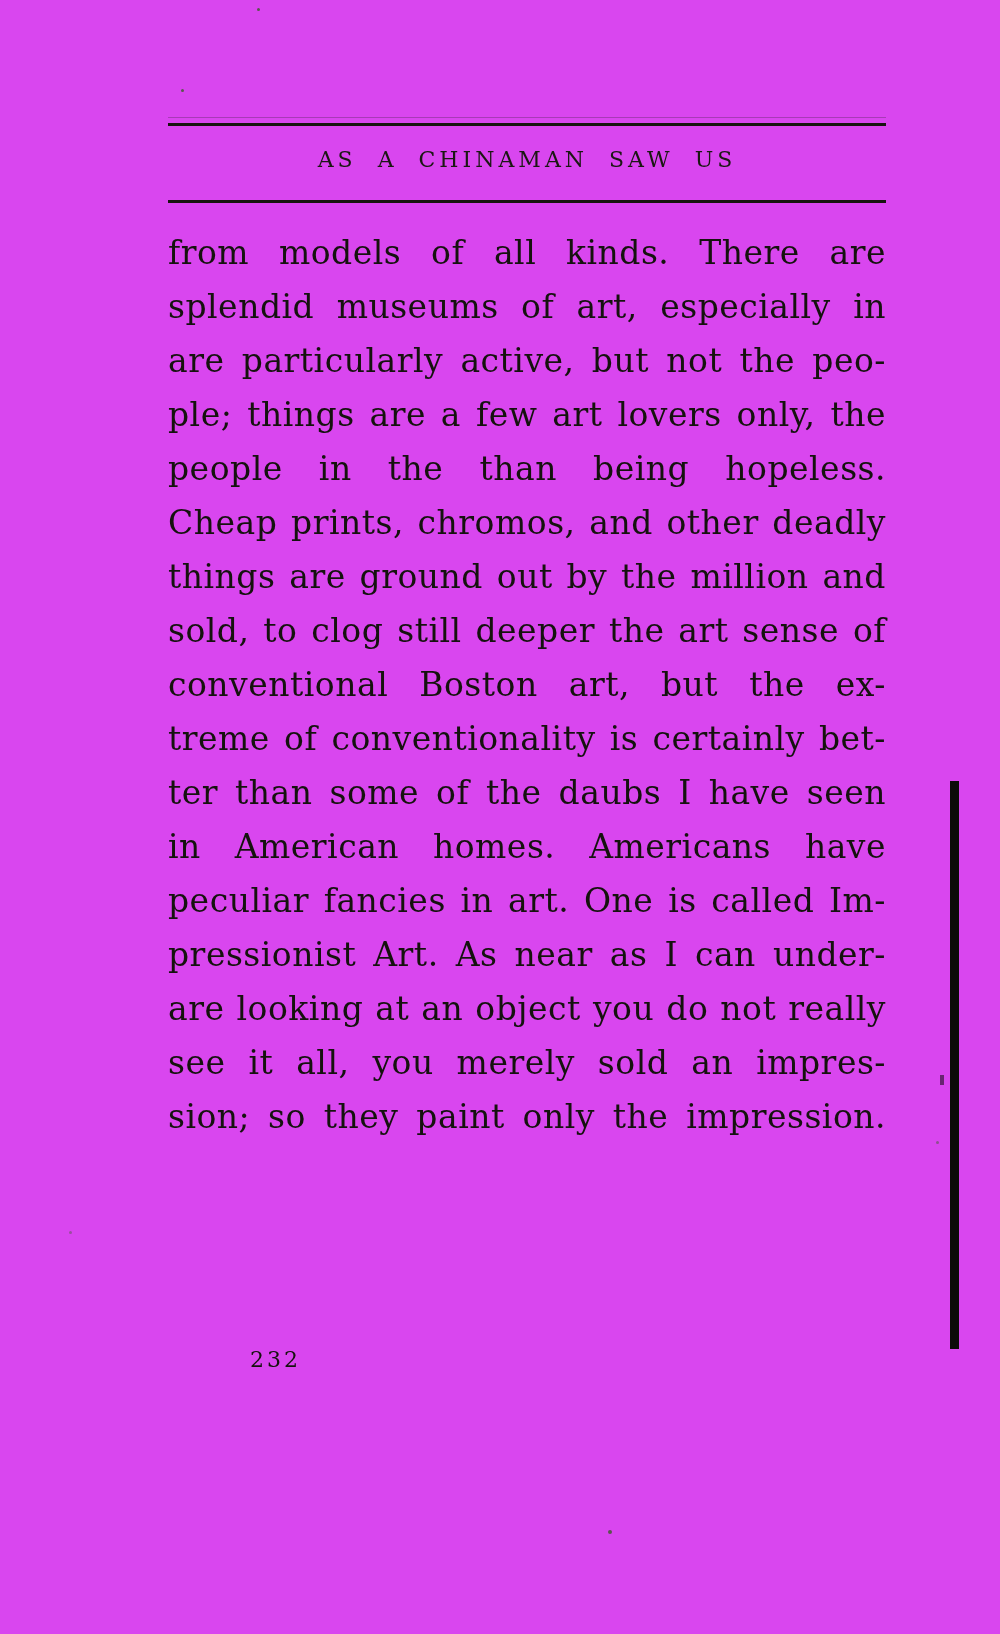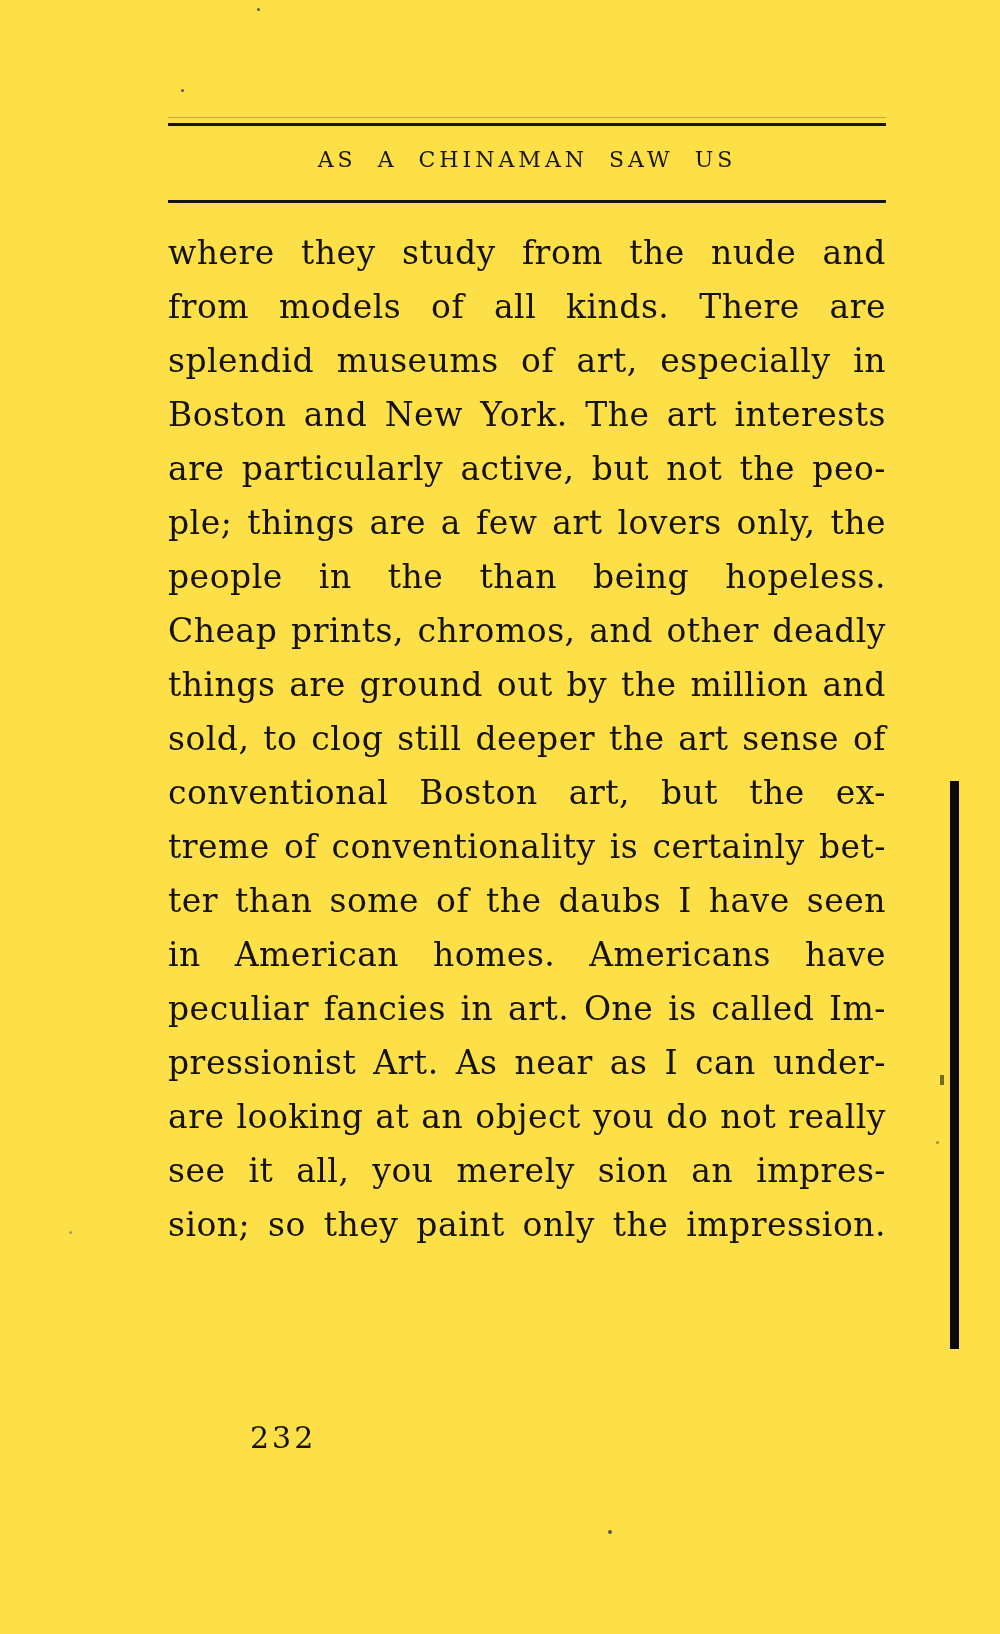--- a/index.html
+++ b/index.html
@@ -5,21 +5,21 @@
   html, body {
     margin: 0;
     padding: 0;
     background: #e8e8e4;
   }
   .page {
     position: relative;
     width: 1000px;
     height: 1634px;
     margin: 0 auto;
-    background: #fde047;
+    background: #d946ef;
     overflow: hidden;
     font-family: "DejaVu Serif", "Liberation Serif", serif;
     color: #161412;
   }
   .rule {
     position: absolute;
     left: 168px;
     width: 718px;
     height: 3px;
     background: #17140f;
@@ -58,22 +58,22 @@
     height: 54px;
     white-space: nowrap;
     text-align: justify;
     text-align-last: justify;
     letter-spacing: 0.5px;
     color: #15120e;
   }
   .page-number {
     position: absolute;
     left: 250px;
-    top: 1414px;
-    font-size: 30px;
+    top: 1336px;
+    font-size: 22px;
     letter-spacing: 3px;
     line-height: 48px;
     color: #15120e;
   }
   .scan-edge-bar {
     position: absolute;
     left: 950px;
     top: 781px;
     width: 9px;
     height: 568px;
@@ -104,38 +104,36 @@
 
 <div class="page">
 
   <div class="rule rule-top"></div>
 
   <div class="running-header">AS  A  CHINAMAN  SAW  US</div>
 
   <div class="rule rule-bottom"></div>
 
   <div class="body-block">
-    <div class="text-line">where they study from the nude and</div>
     <div class="text-line">from models of all kinds.  There are</div>
     <div class="text-line">splendid museums of art, especially in</div>
-    <div class="text-line">Boston and New York.  The art interests</div>
     <div class="text-line">are particularly active, but not the peo-</div>
     <div class="text-line">ple; things are a few art lovers only, the</div>
     <div class="text-line">people in the than being hopeless.</div>
     <div class="text-line">Cheap prints, chromos, and other deadly</div>
     <div class="text-line">things are ground out by the million and</div>
     <div class="text-line">sold, to clog still deeper the art sense of</div>
     <div class="text-line">conventional Boston art, but the ex-</div>
     <div class="text-line">treme of conventionality is certainly bet-</div>
     <div class="text-line">ter than some of the daubs I have seen</div>
     <div class="text-line">in American homes.  Americans have</div>
     <div class="text-line">peculiar fancies in art.  One is called Im-</div>
     <div class="text-line">pressionist Art.  As near as I can under-</div>
     <div class="text-line">are looking at an object you do not really</div>
-    <div class="text-line">see it all, you merely sion an impres-</div>
+    <div class="text-line">see it all, you merely sold an impres-</div>
     <div class="text-line">sion; so they paint only the impression.</div>
   </div>
 
   <div class="page-number">232</div>
 
   <div class="scan-edge-bar"></div>
 
   <div class="speck speck-1"></div>
   <div class="speck speck-2"></div>
   <div class="speck speck-3"></div>

